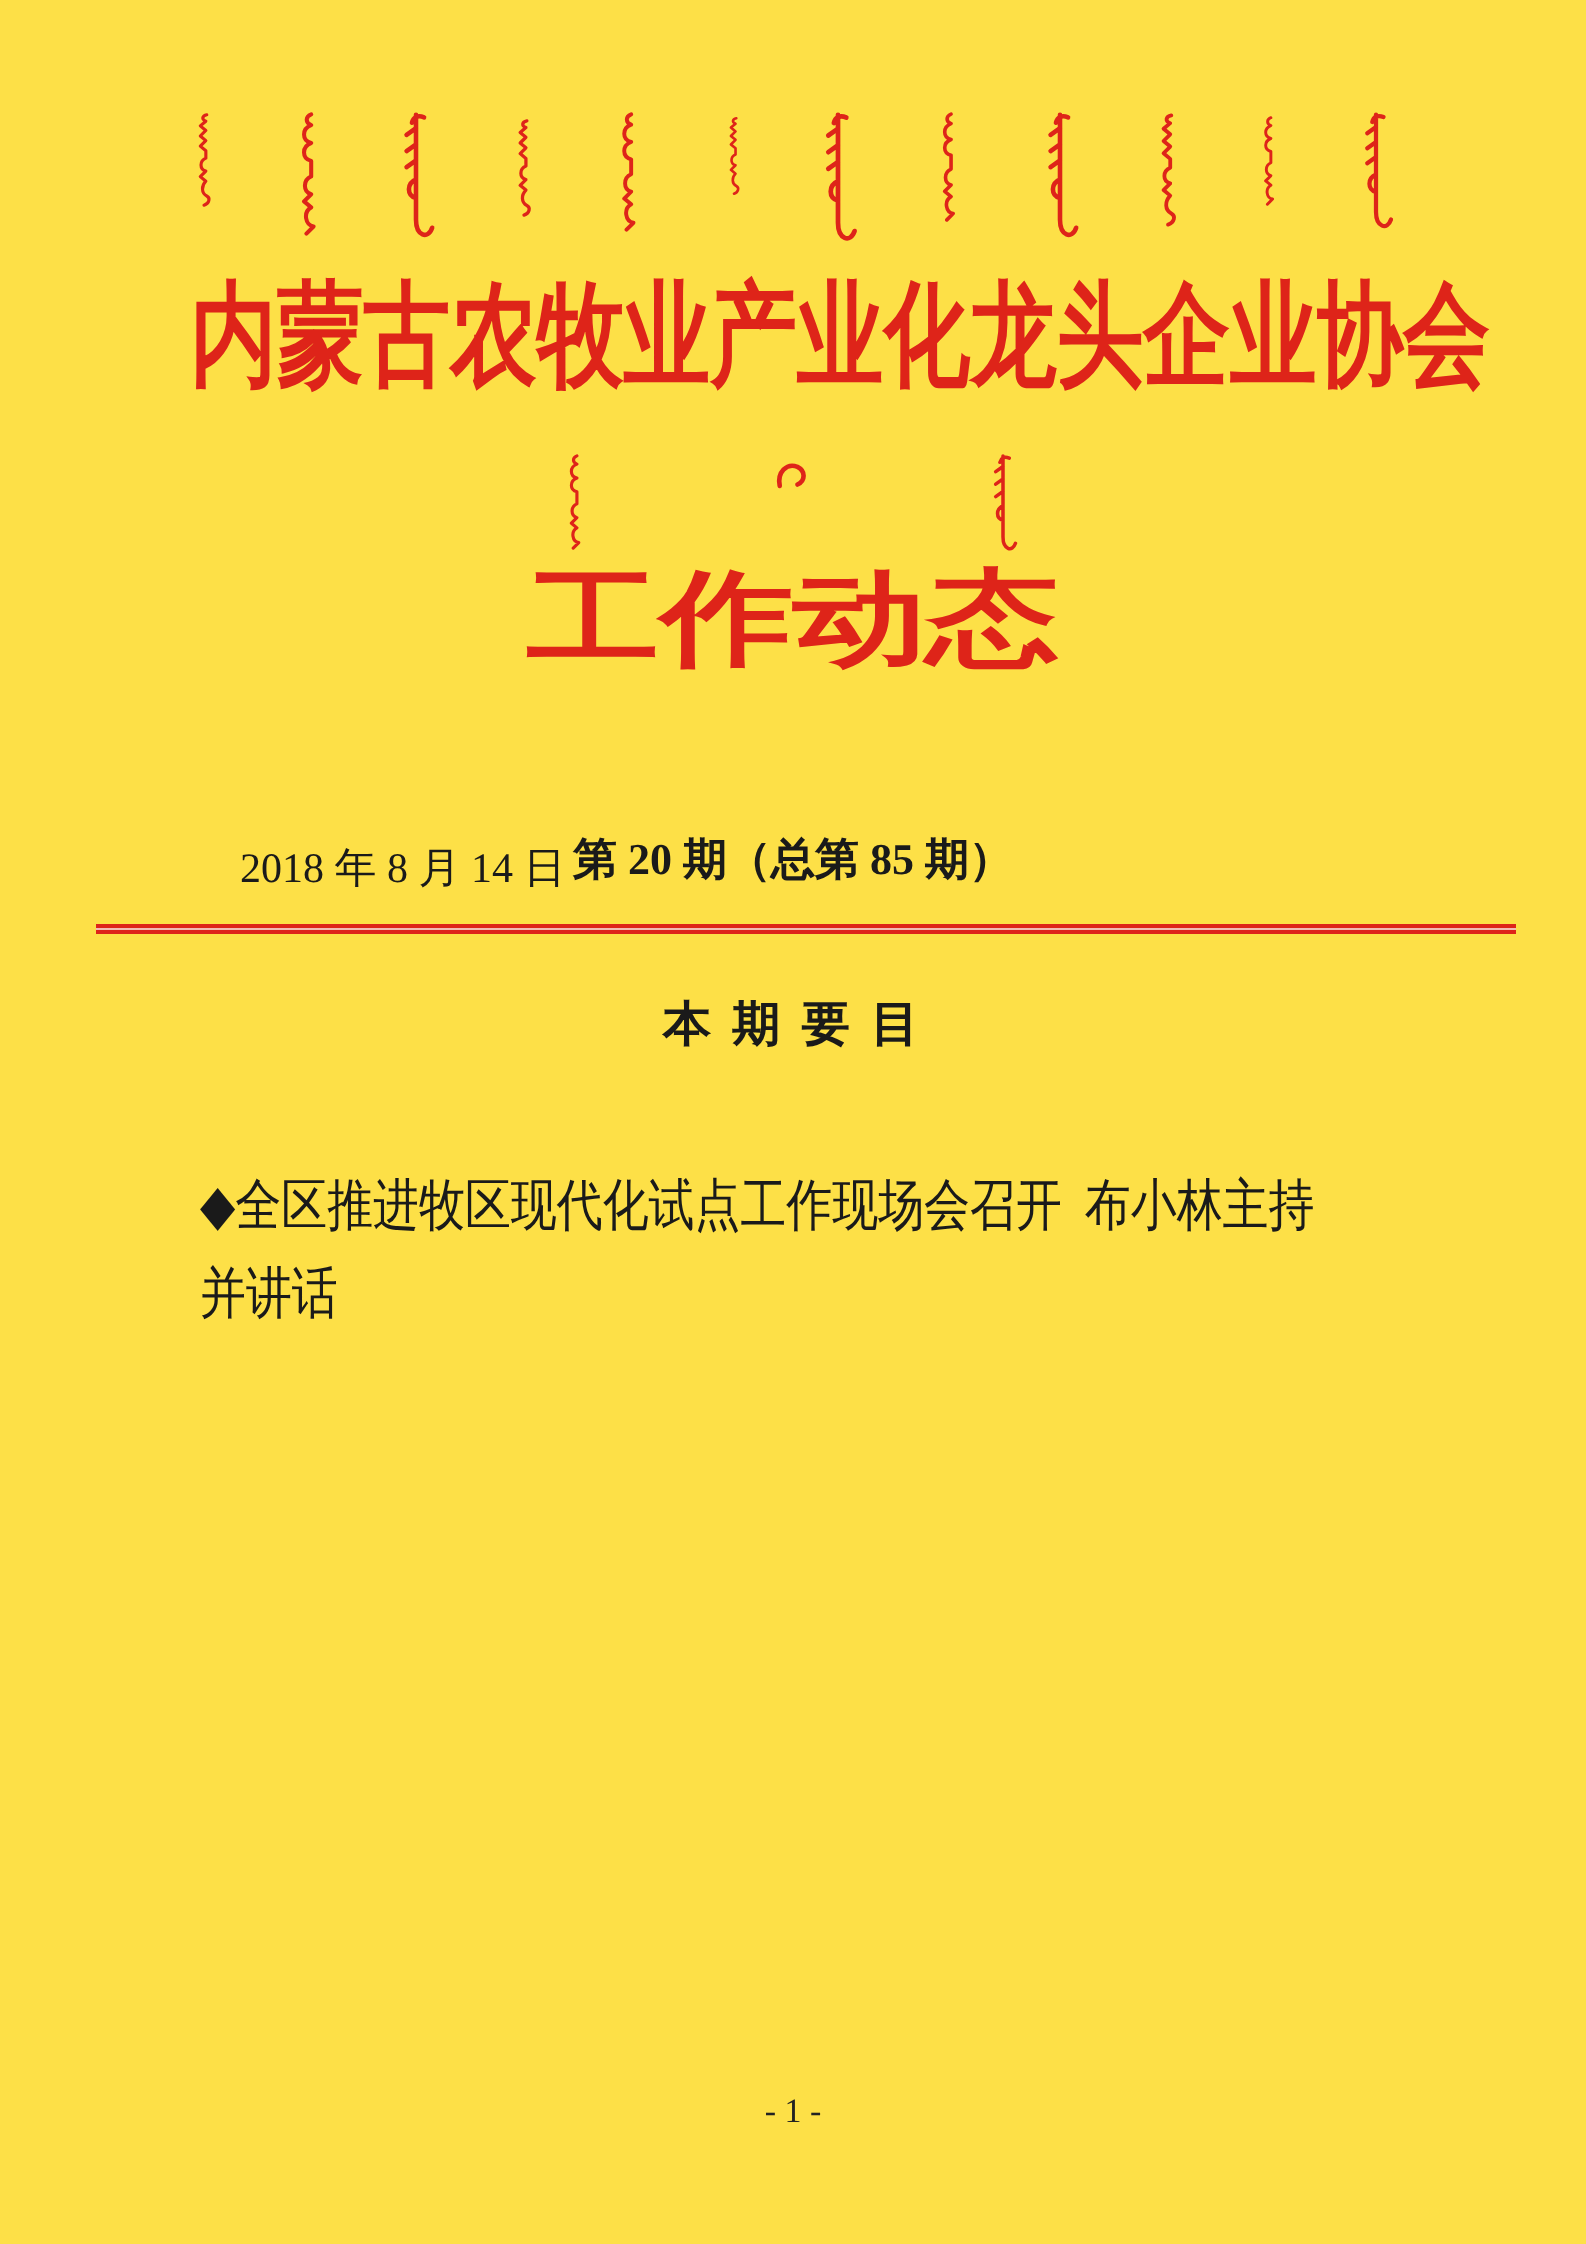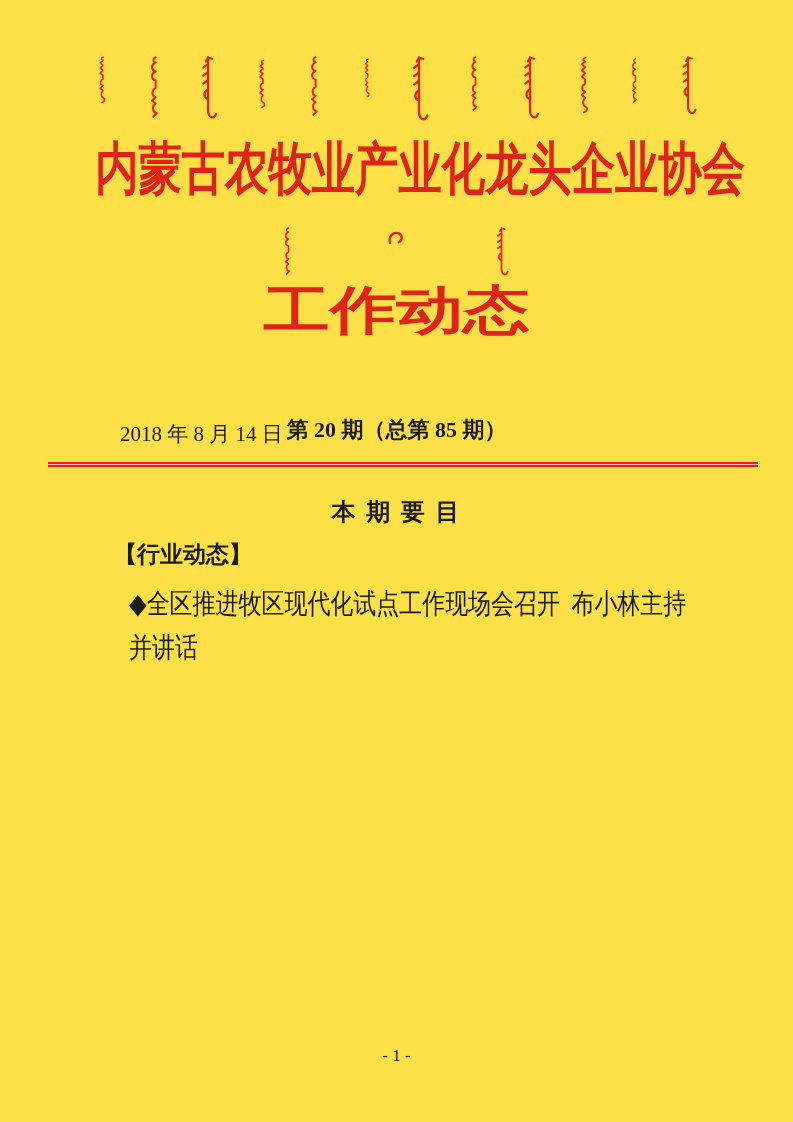--- a/index.html
+++ b/index.html
@@ -102,21 +102,21 @@
   }
   .section-label{
     position:absolute;
     top:539px; left:114px;
     font-family:"Liberation Sans","DejaVu Sans",sans-serif;
     font-size:23px;
     font-weight:700;
   }
   .toc{
     position:absolute;
-    top:582px; left:129px; width:600px;
+    top:582px; left:100px; width:600px;
   }
   .toc-line{
     display:block;
     height:44px;
     line-height:44px;
     font-size:28px;
     white-space:pre;
     transform:scaleX(0.82);
     transform-origin:0 50%;
   }
@@ -210,21 +210,20 @@
   <div class="issue-line">第 20 期（总第 85 期）</div>
 
   <div class="byline">
     <span class="pub-date">2018 年 8 月 14 日</span>
   </div>
 
   <div class="red-divider"></div>
 
   <div class="contents-title">本 期 要 目</div>
 
-  <div class="section-label">【行业动态】</div>
 
   <div class="toc">
     <div>
       <span class="toc-line">◆全区推进牧区现代化试点工作现场会召开  布小林主持</span>
       <span class="toc-line">并讲话</span>
     </div>
   </div>
 
   <div class="page-number">- 1 -</div>
 

